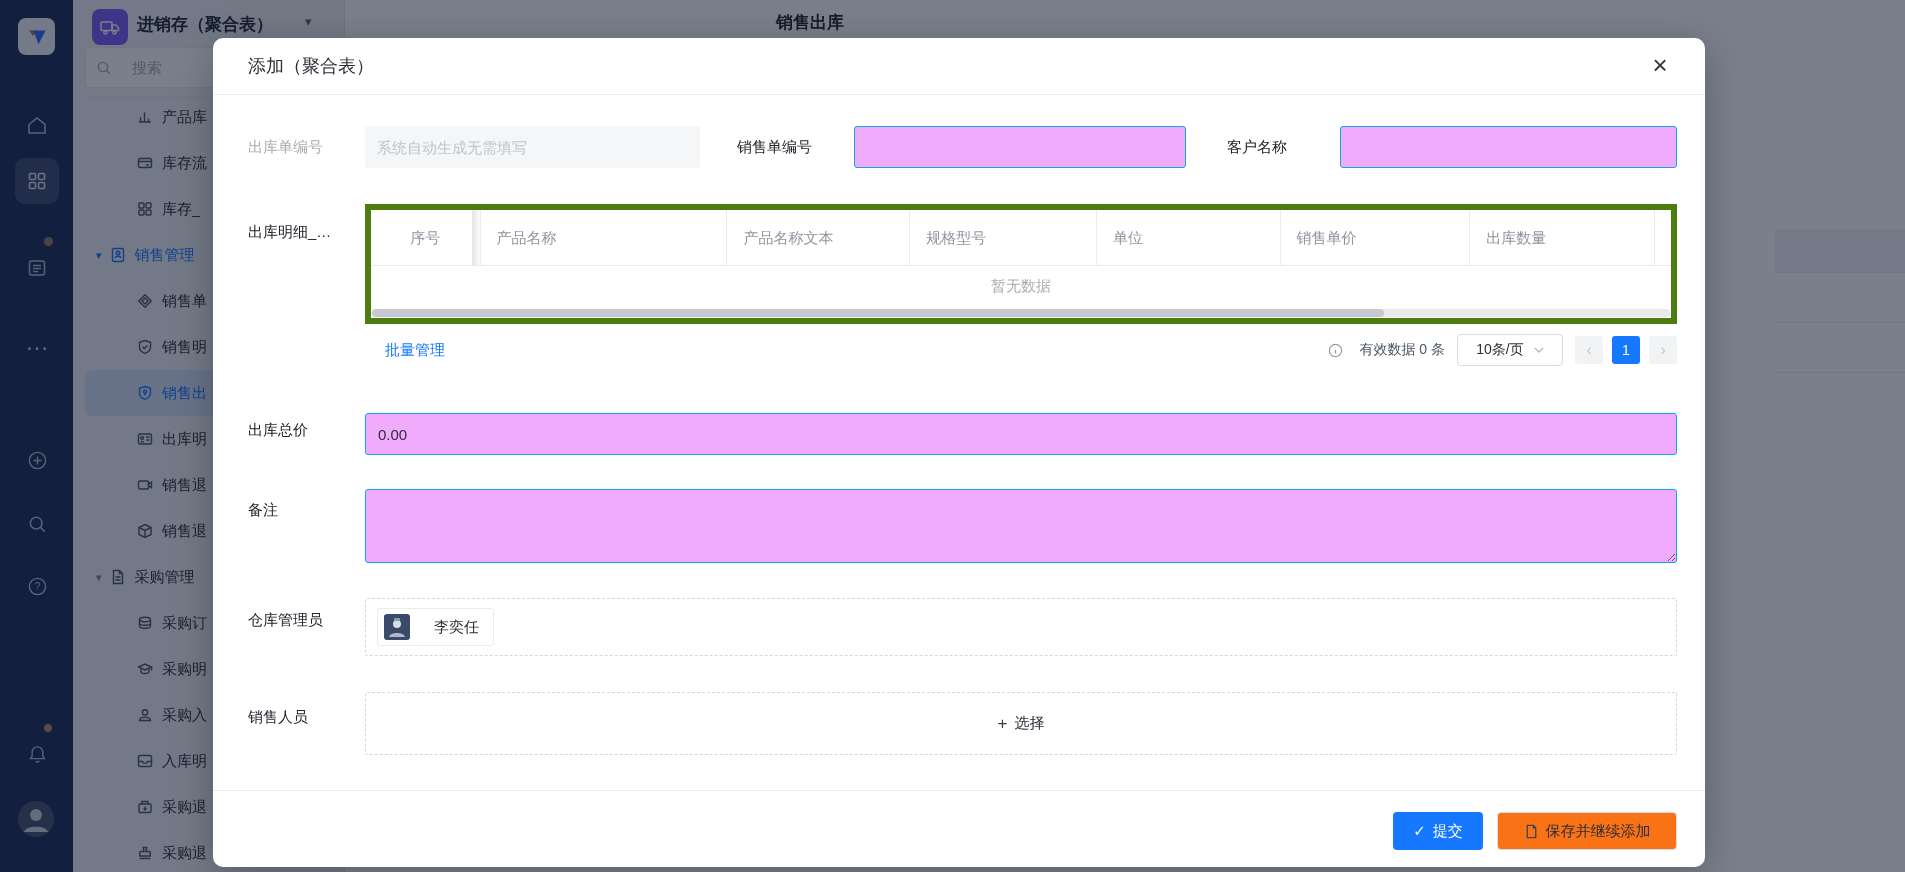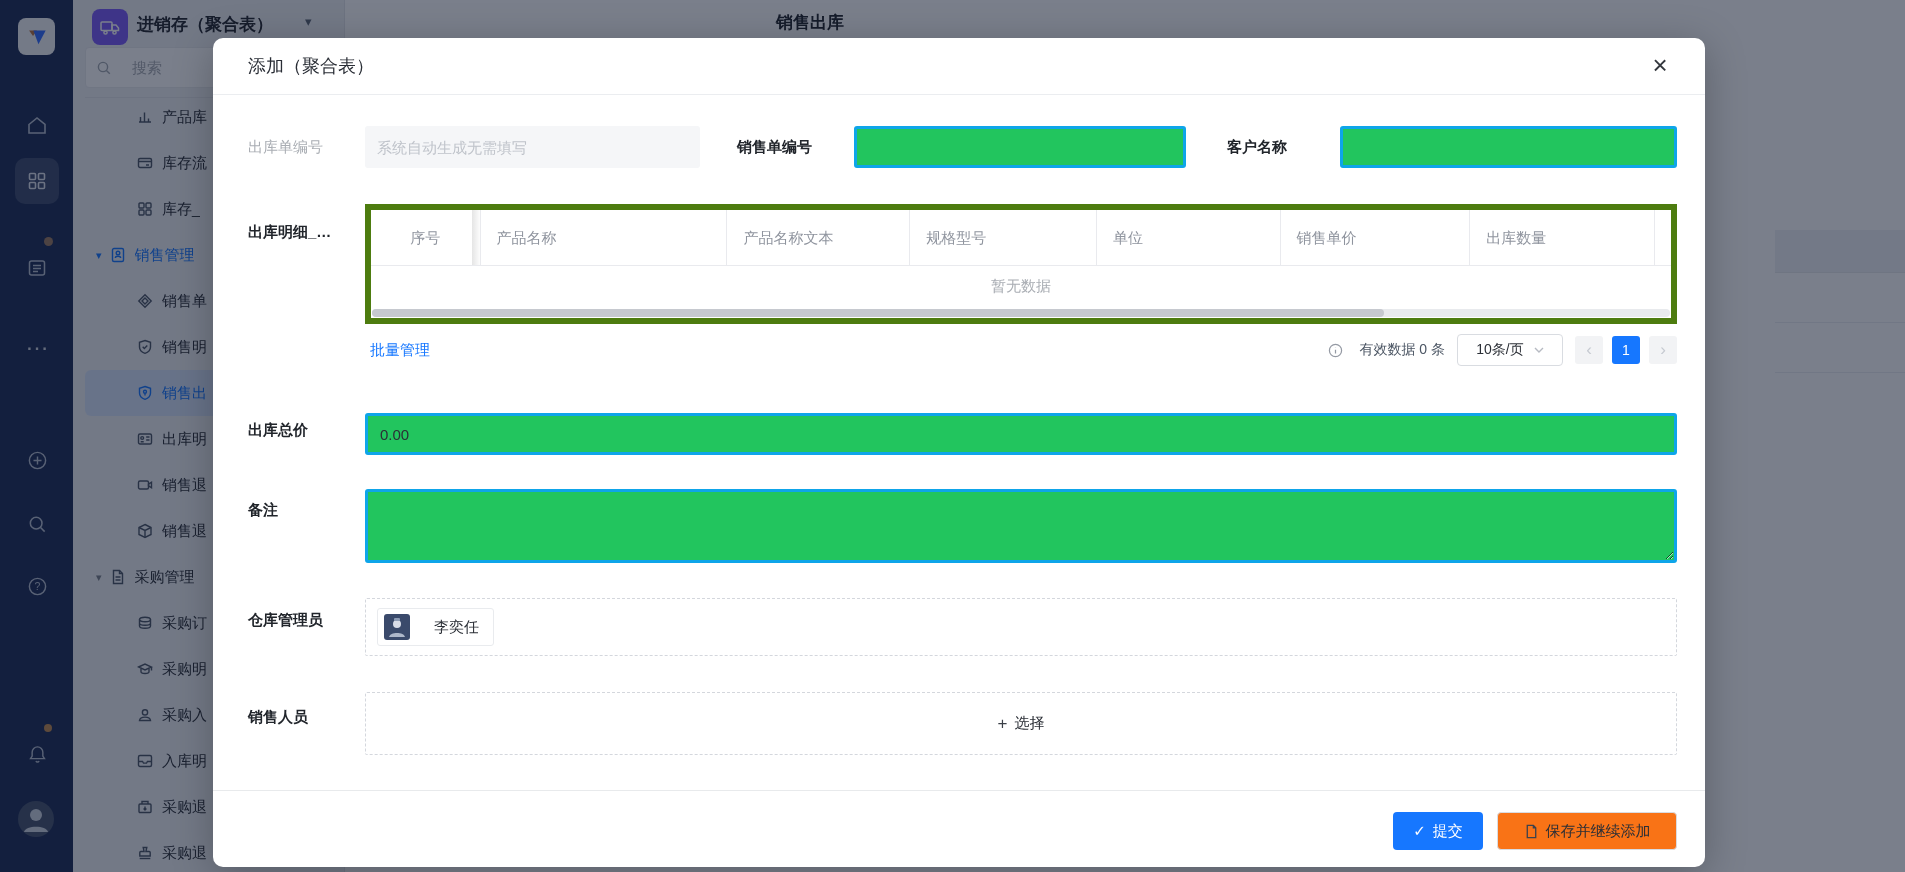--- a/index.html
+++ b/index.html
@@ -36,23 +36,23 @@
   .content{position:absolute;left:345px;top:0;right:0;height:872px;background:#fff}
   .bg-title{position:absolute;left:431px;top:11px;font-size:17px;font-weight:700;color:#21252b}
   .bg-th{position:absolute;left:1430px;top:230px;width:447px;height:43px;background:#f0f2f5;border-bottom:1px solid #e6e8ec}
   .bg-row{position:absolute;left:1430px;width:447px;height:50px;border-bottom:1px solid #eceef1}
   
   .overlay{position:absolute;inset:0;background:rgba(13,22,44,.55)}
   .modal{position:absolute;left:213px;top:38px;width:1492px;height:829px;background:#fff;border-radius:10px;box-shadow:0 8px 40px rgba(0,0,0,.25)}
   .m-head{position:absolute;left:0;top:0;right:0;height:57px;border-bottom:1px solid #ebedf0}
   .m-title{position:absolute;left:35px;top:0;line-height:57px;font-size:18px;font-weight:500;color:#2a2e36}
   .m-close{position:absolute;right:30px;top:13px;width:30px;height:30px;font-size:26px;line-height:28px;text-align:center;color:#33373d;cursor:pointer}
-  .lbl{position:absolute;font-size:15px;font-weight:700;color:#21252b;white-space:nowrap}
+  .lbl{position:absolute;font-size:15px;font-weight:400;color:#21252b;white-space:nowrap}
   .lbl.muted{font-weight:400;color:#a9adb3}
-  .fld{position:absolute;height:42px;border:3px solid #0ea5e9;border-radius:3px;background:#22c55e;font-size:15px;color:#2b2f36;padding:0 12px;outline:none;font-family:inherit}
+  .fld{position:absolute;height:42px;border:1px solid #0ea5e9;border-radius:3px;background:#f0abfc;font-size:15px;color:#2b2f36;padding:0 12px;outline:none;font-family:inherit}
   .fld.dis{background:#f5f6f8;border:none}
   .fld::placeholder{color:#bfc3ca}
   .sub-table{position:absolute;left:152px;top:166px;width:1312px;border:6px solid #4d7c0f;background:#fff}
   .sub-head{display:flex;height:56px;border-bottom:1px solid #e9eaee}
   .sh-cell{border-right:1px solid #e9eaee;line-height:56px;font-size:15px;color:#8f949e;padding-left:16px;white-space:nowrap;overflow:hidden;position:relative}
   .sh-cell.center{text-align:center;padding-left:0}
   .sh-cell.frozen:after{content:"";position:absolute;right:-1px;top:0;width:9px;height:108px;background:linear-gradient(to right,rgba(0,0,0,.10),rgba(0,0,0,0));z-index:2}
   .sh-fill{flex:1;border-left:0}
   .sub-body{position:relative;height:52px}
   .empty-txt{line-height:40px;text-align:center;font-size:15px;color:#a9adb3}
@@ -370,21 +370,21 @@
       </div>
       <div class="sub-body">
         <div class="empty-txt">暂无数据</div>
         <div class="h-track">
             <div class="h-thumb"></div>
           </div>
       </div>
     </div>
 
     <div class="batch-row">
-      <span class="link" style="margin-left:5px">批量管理</span>
+      <span class="link" style="margin-left:20px">批量管理</span>
       <div class="pg-right">
         <span class="valid-info">
           <svg width="15" height="15" viewBox="0 0 16 16" fill="none" stroke="#959aa4" stroke-width="1.3">
               <circle cx="8" cy="8" r="6.5"></circle>
               <path d="M8 7.2v4M8 4.6v.2"></path>
             </svg>
           <span>有效数据 0 条</span>
         </span>
         <div class="pg-select">
           <span>10条/页</span>

